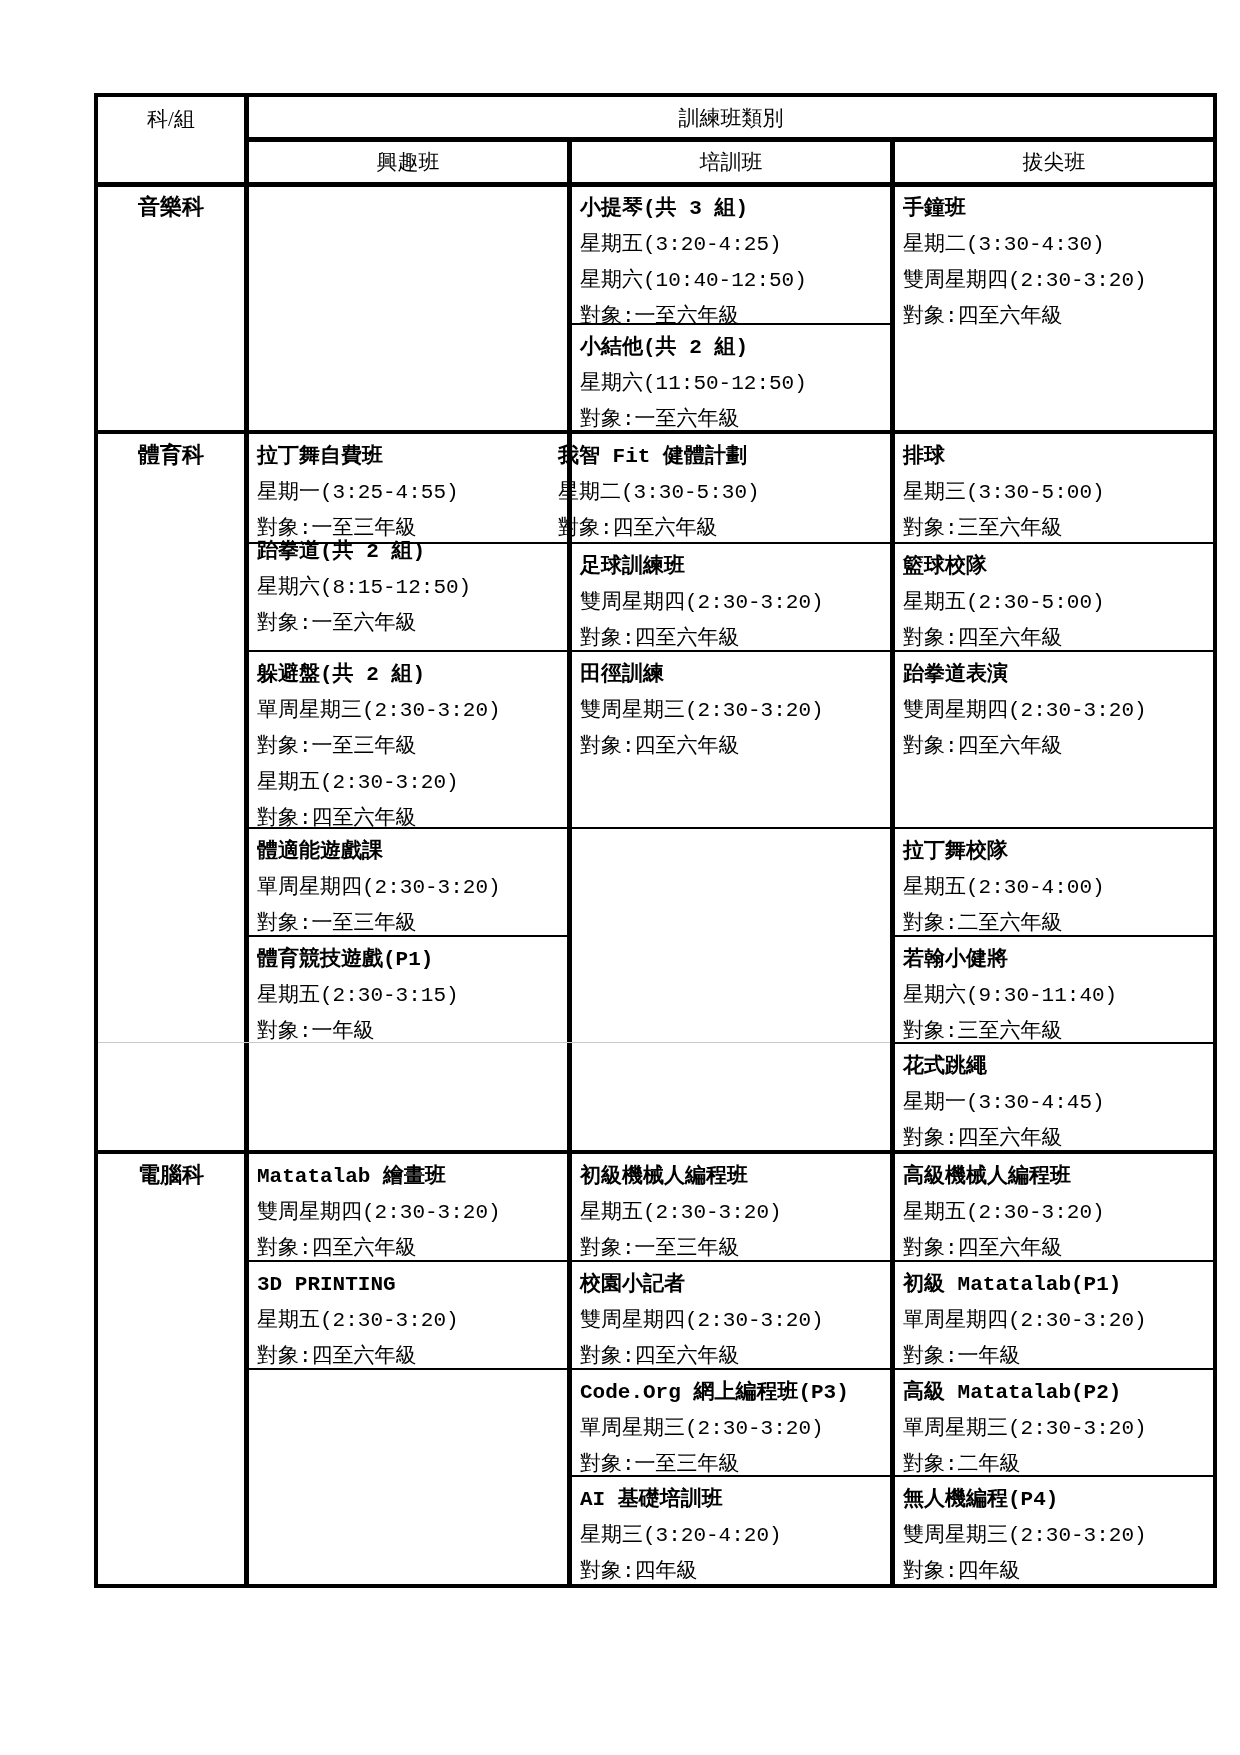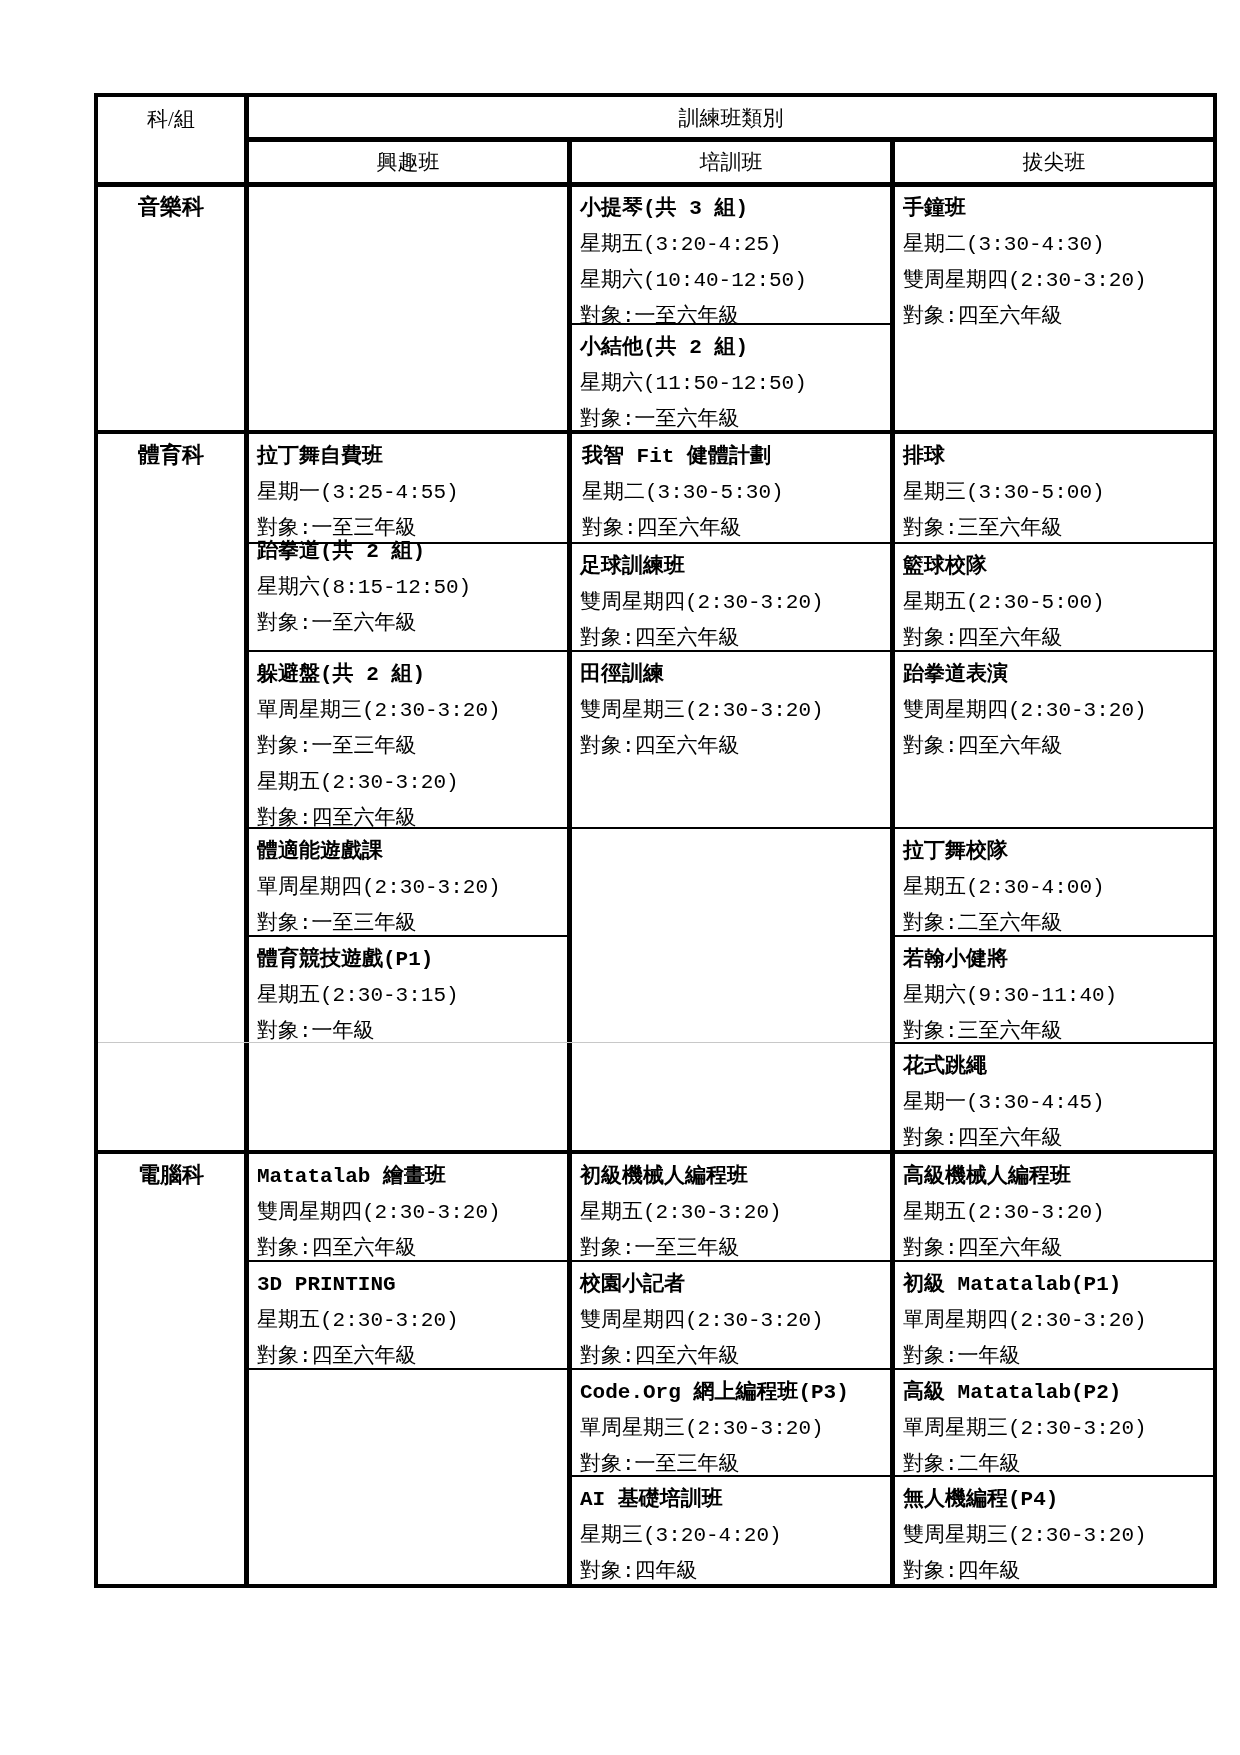--- a/index.html
+++ b/index.html
@@ -113,21 +113,21 @@
       </div>
   </div>
   <div class="cell" style="left:151px;top:840px;width:318px;height:213px">
     <div class="ct">體育競技遊戲(P1)</div>
     <div>
         <div class="cl">星期五(2:30-3:15)</div>
         <div class="cl">對象:一年級</div>
       </div>
   </div>
 
-  <div class="cell" style="left:476px;top:337px;width:318px;height:132px">
+  <div class="cell" style="left:452px;top:337px;width:318px;height:132px">
     <div class="ct">我智 Fit 健體計劃</div>
     <div>
         <div class="cl">星期二(3:30-5:30)</div>
         <div class="cl">對象:四至六年級</div>
       </div>
   </div>
   <div class="cell" style="left:474px;top:447px;width:318px;height:106px">
     <div class="ct">足球訓練班</div>
     <div>
         <div class="cl">雙周星期四(2:30-3:20)</div>

